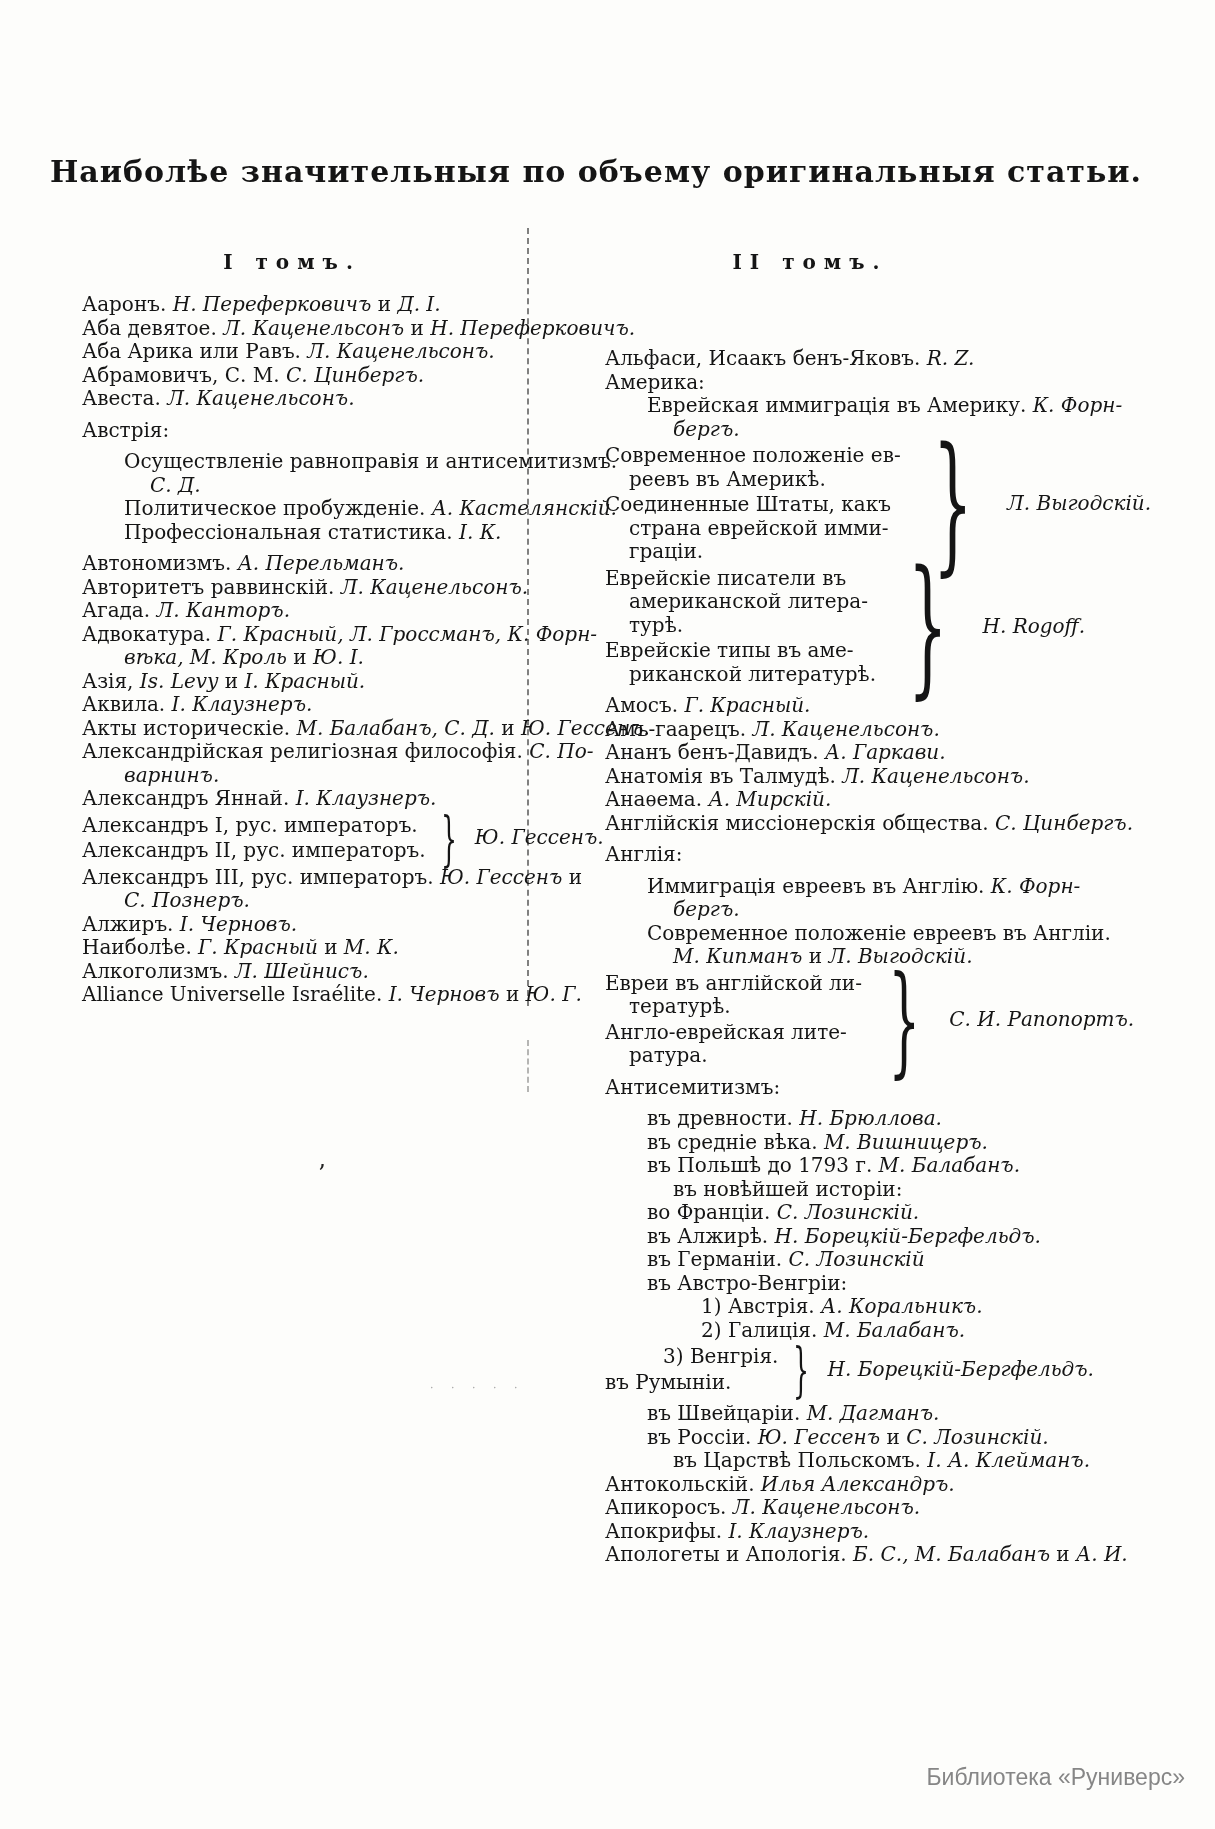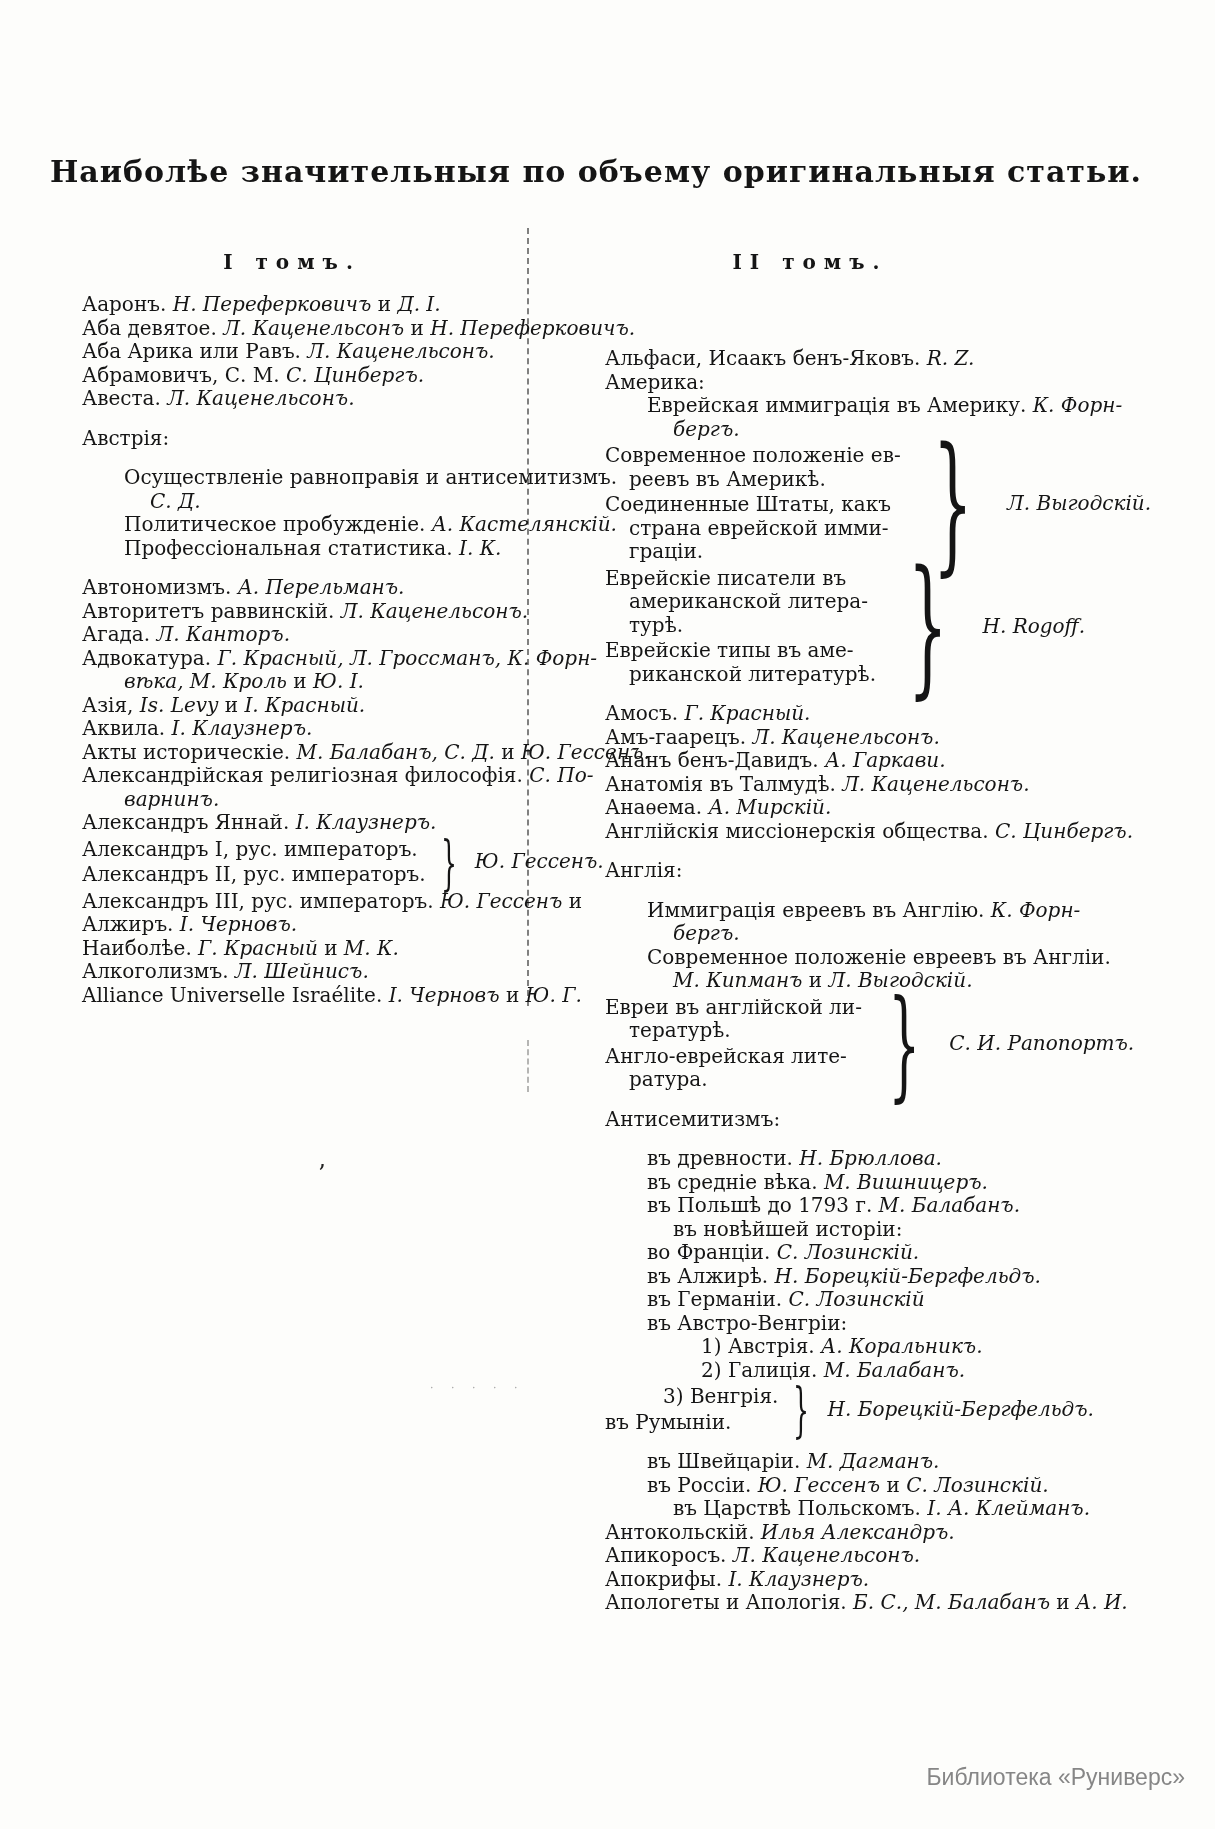--- a/index.html
+++ b/index.html
@@ -13,21 +13,21 @@
   .col-header.left{left:72px;width:440px}
   .col-header.right{left:605px;width:410px}
   .col{position:absolute;font-size:20px;line-height:23.5px}
   .col.left{left:82px;top:293px;width:480px}
   .col.right{left:605px;top:347px;width:500px}
   .ln{white-space:nowrap}
   .ind0{margin-left:0}
   .ind1{margin-left:42px}
   .ind2{margin-left:68px}
   .ind3{margin-left:96px}
-  .para{margin-top:16px}
+  .para{margin-top:8px}
   .it{font-style:italic}
   .brace-group{display:flex;align-items:center;margin:3px 0 3px 0}
   .bg-items{flex:0 0 auto}
   .bg-item + .bg-item{margin-top:2px}
   .bg-line{white-space:nowrap}
   .bg-line:not(:first-child){margin-left:24px}
   .bg-brace{line-height:.78;transform:scaleX(.42);transform-origin:center;
             margin:0 2px 0 4px;color:#151515;flex:0 0 auto}
   .bg-author{font-style:italic;white-space:nowrap;margin-left:5px;flex:0 0 auto}
   .divider{position:absolute;left:527px;top:228px;height:778px;width:0;
@@ -79,20 +79,21 @@
             <div class="bg-line">Александръ  I, рус. императоръ.</div>
           </div>
           <div class="bg-item">
             <div class="bg-line">Александръ  II, рус. императоръ.</div>
           </div>
         </div>
         <div class="bg-brace" style="font-size: 60px;">}</div>
         <div class="bg-author">Ю. Гессенъ.</div>
       </div>
       <div class="ln ind0"><span>Александръ III, рус. императоръ. </span><span class="it">Ю. Гессенъ</span><span> и</span></div>
+      <div class="ln ind1"><span class="it">С. Познеръ.</span></div>
       <div class="ln ind0"><span>Алжиръ. </span><span class="it">І. Черновъ.</span></div>
       <div class="ln ind0"><span>Наиболѣе. </span><span class="it">Г. Красный</span><span> и </span><span class="it">М. К.</span></div>
       <div class="ln ind0"><span>Алкоголизмъ. </span><span class="it">Л. Шейнисъ.</span></div>
       <div class="ln ind0"><span>Alliance Universelle Israélite. </span><span class="it">І. Черновъ</span><span> и </span><span class="it">Ю. Г.</span></div>
     </div>
   <div class="col right">
       <div class="ln ind0"><span>Альфаси, Исаакъ бенъ-Яковъ. </span><span class="it">R. Z.</span></div>
       <div class="ln ind0"><span>Америка:</span></div>
       <div class="ln ind1"><span>Еврейская иммиграція въ Америку. </span><span class="it">К. Форн-</span></div>
       <div class="ln ind2"><span class="it">бергъ.</span></div>

